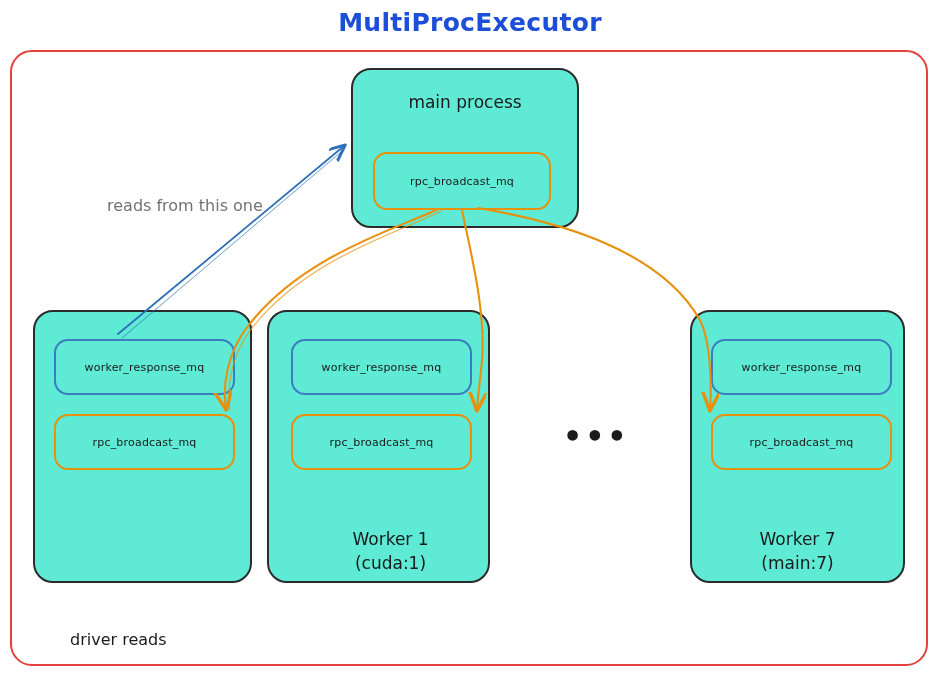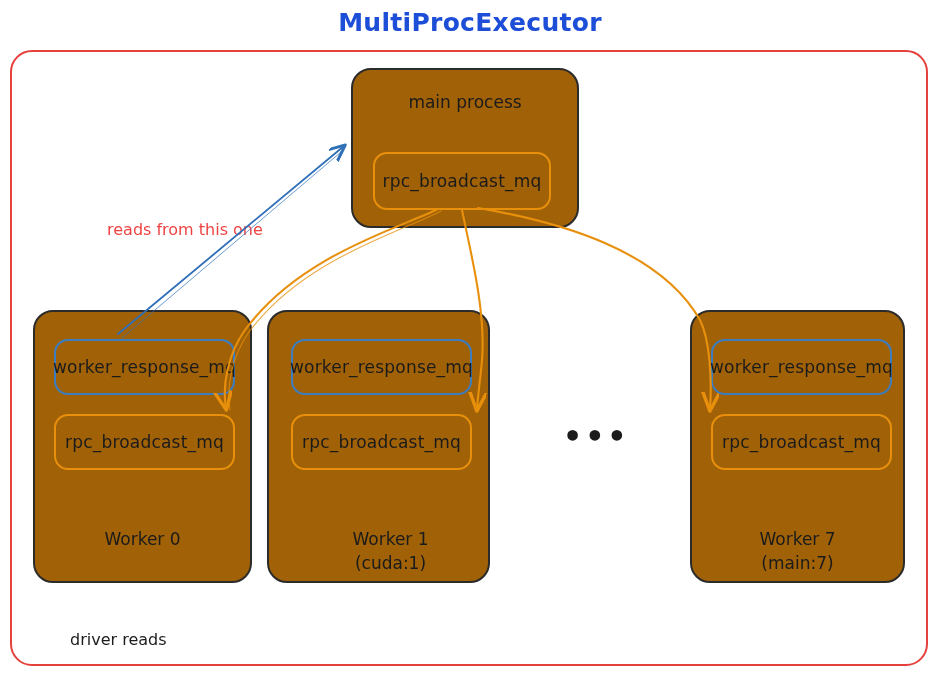--- a/index.html
+++ b/index.html
@@ -46,38 +46,38 @@
     height: 616px;
     border: 2px solid #E4413C;
     border-radius: 22px;
     box-sizing: border-box;
   }
 
   
   .box {
     position: absolute;
     box-sizing: border-box;
-    background: #a16207;
+    background: #5eead4;
   }
   .proc-box {
     border: 2px solid #2b2b2b;
     border-radius: 20px;
   }
   .mq-box {
     border: 2.5px solid #E8900C;
     border-radius: 14px;
     display: flex;
     align-items: center;
     justify-content: center;
   }
   .mq-box.blue {
     border-color: #3B7DC0;
   }
   .mq-label {
-    font-size: 17px;
+    font-size: 11px;
     color: #1b1b1b;
     letter-spacing: 0.2px;
     white-space: nowrap;
   }
 
   .proc-title {
     position: absolute;
     width: 100%;
     text-align: center;
     font-size: 17px;
@@ -98,23 +98,22 @@
     font-size: 30px;
     font-weight: 700;
     line-height: 1;
     color: #1b1b1b;
     letter-spacing: 3px;
   }
 
   .note-blue {
     position: absolute;
     font-size: 16px;
-    color: #ef4444;
+    color: #737373;
     white-space: nowrap;
-    margin-top: 24px;
   }
 
   .driver-note {
     position: absolute;
     font-size: 16px;
     line-height: 24px;
     color: #1b1b1b;
     white-space: pre-line;
   }
 
@@ -145,21 +144,20 @@
   <div class="note-blue" style="left:107px; top:196px;">reads from this one</div>
 
   <div class="box proc-box" style="left:33px; top:310px; width:219px; height:273px;">
     <div class="box mq-box blue" style="left:19px; top:27px; width:181px; height:56px;">
       <span class="mq-label">worker_response_mq</span>
     </div>
     <div class="box mq-box" style="left:19px; top:102px; width:181px; height:56px;">
       <span class="mq-label">rpc_broadcast_mq</span>
     </div>
     <div class="worker-caption" style="top:215px;">
-      <div>Worker 0</div>
     </div>
   </div>
 
   <div class="box proc-box" style="left:267px; top:310px; width:223px; height:273px;">
     <div class="box mq-box blue" style="left:22px; top:27px; width:181px; height:56px;">
       <span class="mq-label">worker_response_mq</span>
     </div>
     <div class="box mq-box" style="left:22px; top:102px; width:181px; height:56px;">
       <span class="mq-label">rpc_broadcast_mq</span>
     </div>

